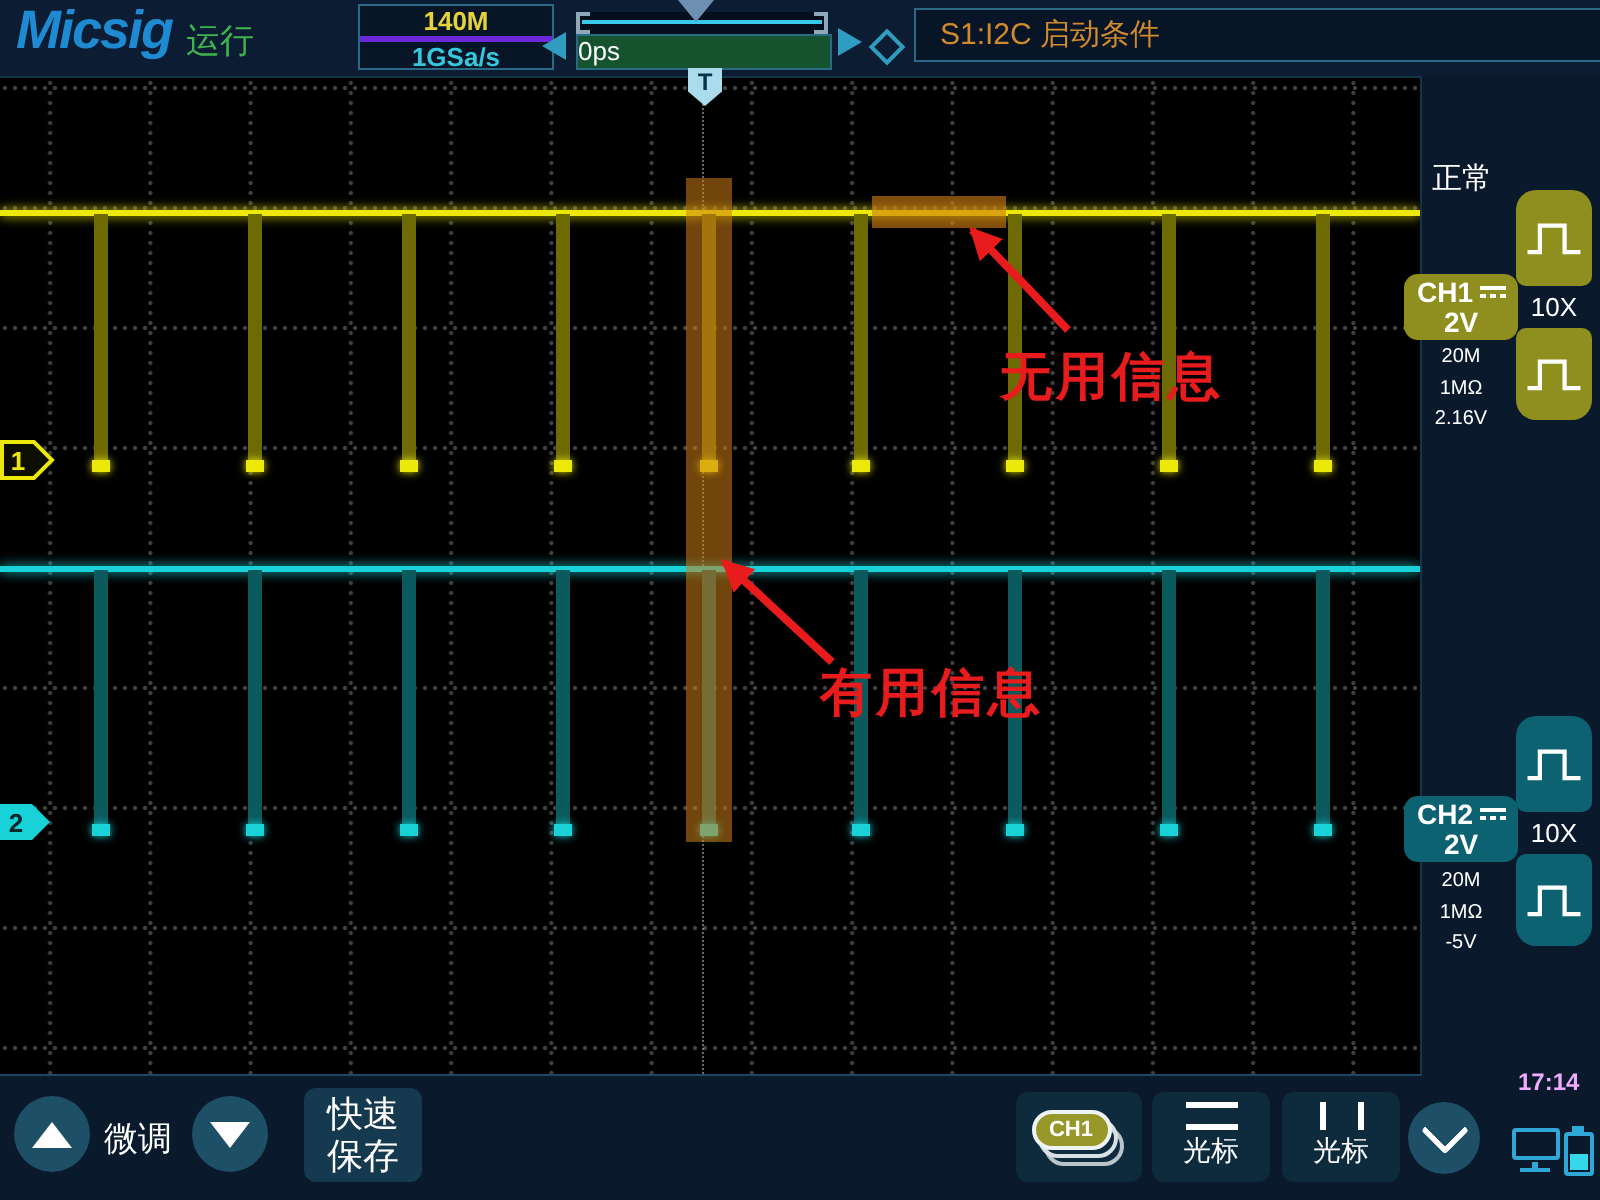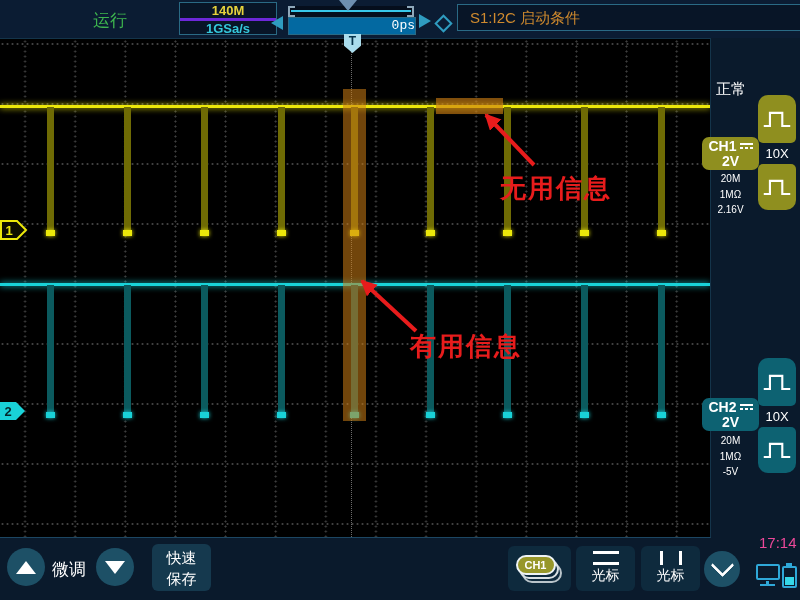--- a/index.html
+++ b/index.html
@@ -20,21 +20,21 @@
             border-top:7px solid transparent;border-bottom:7px solid transparent;border-left:12px solid #2f9cc0;}
   .diamond{position:absolute;left:437px;top:17px;width:9px;height:9px;border:2px solid #2f9cc0;transform:rotate(45deg);}
   .trig-slider{position:absolute;left:288px;top:6px;width:126px;height:11px;background:#050e1c;}
   .trig-slider .line{position:absolute;left:3px;right:3px;top:4px;height:2px;background:#38c8ea;}
   .br{position:absolute;top:0;width:5px;height:7px;}
   .br.l{left:0;border-left:2px solid #8fa8ba;border-top:2px solid #8fa8ba;border-bottom:2px solid #8fa8ba;}
   .br.r{right:0;border-right:2px solid #8fa8ba;border-top:2px solid #8fa8ba;border-bottom:2px solid #8fa8ba;}
   .trig-tri{position:absolute;left:339px;top:0;width:0;height:0;
             border-left:9px solid transparent;border-right:9px solid transparent;border-top:11px solid #6d8fb0;}
   .trig-pos{position:absolute;left:288px;top:17px;width:126px;height:16px;border:1px solid #2a6a85;
-            background:#0369a1;text-align:right;font-size:13px;line-height:16px;color:#fff;font-family:Liberation Mono, monospace;}
+            background:#14532d;text-align:left;font-size:13px;line-height:16px;color:#fff;}
   .s1-box{position:absolute;left:457px;top:4px;width:335px;height:25px;border:1px solid #2a6a85;
           background:#081527;color:#cf8a2e;font-size:15px;line-height:25px;padding-left:12px;box-sizing:content-box;}
   
   .scope{position:absolute;left:0;top:38px;width:710px;height:498px;overflow:hidden;
     background-color:#000;
     background-image:
       radial-gradient(circle, rgba(170,170,170,0.38) 0.8px, transparent 1.3px),
       radial-gradient(circle, rgba(170,170,170,0.38) 0.8px, transparent 1.3px);
     background-size:50.14px 5px, 5px 60px;
     background-position:0 0, 0 35px;
@@ -57,36 +57,36 @@
   .ch-details.c2{left:700px;top:433px;}
   .probe-col{position:absolute;width:38px;left:758px;}
   .probe-col.c1{top:95px;}
   .probe-col.c2{top:358px;}
   .probe-seg{width:38px;display:flex;align-items:center;justify-content:center;}
   .probe-seg.top{height:48px;border-radius:10px 10px 5px 5px;}
   .probe-seg.bot{height:46px;border-radius:5px 5px 10px 10px;margin-top:2px;}
   .c1 .probe-seg{background:#8f8f1f;}
   .c2 .probe-seg{background:#0d6272;}
   .probe-x{height:17px;line-height:17px;text-align:center;font-size:13px;color:#fff;margin-top:2px;}
-  .clock{position:absolute;left:759px;top:534px;font-size:15px;font-weight:normal;color:#ec4899;}
+  .clock{position:absolute;left:759px;top:534px;font-size:12px;font-weight:bold;color:#f0abfc;}
   .monitor{position:absolute;left:756px;top:564px;width:26px;height:24px;}
   .monitor .screen{position:absolute;left:0;top:0;width:20px;height:12px;border:2px solid #2fa8d8;border-radius:2px;}
   .monitor .neck{position:absolute;left:10px;top:17px;width:3px;height:3px;background:#2fa8d8;}
   .monitor .base{position:absolute;left:4px;top:20px;width:15px;height:2px;background:#2fa8d8;}
   .battery{position:absolute;left:782px;top:566px;width:11px;height:18px;border:2px solid #2fa8d8;border-radius:2px;}
   .battery .tip{position:absolute;left:2px;top:-5px;width:6px;height:3px;background:#2fa8d8;}
   .battery .fill{position:absolute;left:1px;right:1px;bottom:1px;height:8px;background:#35d8e8;}
   
   .circle-btn{position:absolute;width:38px;height:38px;border-radius:50%;background:#1d5066;
               display:flex;align-items:center;justify-content:center;}
   .tri-up{width:0;height:0;border-left:10px solid transparent;border-right:10px solid transparent;border-bottom:13px solid #fff;}
   .tri-dn{width:0;height:0;border-left:10px solid transparent;border-right:10px solid transparent;border-top:13px solid #fff;}
   .fine-label{position:absolute;left:52px;top:558px;font-size:17px;color:#fff;}
   .btn{position:absolute;background:#15394e;border-radius:6px;color:#fff;}
-  .quick-save{left:152px;top:544px;width:59px;height:47px;text-align:center;font-size:15px;line-height:21px;padding-top:3px;box-sizing:border-box;}
+  .quick-save{left:152px;top:544px;width:59px;height:47px;text-align:center;font-size:18px;line-height:21px;padding-top:3px;box-sizing:border-box;}
   .tb-group{left:261px;top:546px;width:183px;height:45px;background:#0e2a3d;display:flex;}
   .tb-cell{flex:1;display:flex;align-items:center;justify-content:center;font-size:16px;font-weight:600;}
   .tb-div{width:1px;background:#1e4a63;}
   .ch-stack-btn{left:508px;top:546px;width:63px;height:45px;background:#0e2a3d;display:flex;align-items:center;justify-content:center;}
   .oval-wrap{position:relative;width:50px;height:32px;}
   .oval{position:absolute;width:40px;height:20px;border:2px solid #b9c4ca;border-radius:12px;box-sizing:border-box;}
   .oval.o3{left:7px;top:10px;}
   .oval.o2{left:4px;top:6px;border-color:#d8e0e4;}
   .oval.o1{left:1px;top:2px;background:#97972a;border-color:#eef3f5;text-align:center;
            font-size:11px;font-weight:bold;line-height:16px;color:#fff;}
@@ -100,20 +100,21 @@
                display:flex;align-items:center;justify-content:center;}
   .chev{width:14px;height:14px;border-right:3px solid #fff;border-bottom:3px solid #fff;border-radius:2px;
         transform:rotate(45deg) translate(-3px,-3px);}
 </style>
 </head>
 <body>
 
 <div class="app">
 
   <div class="topbar">
+    <div class="logo">Micsig</div>
     <div class="run">运行</div>
     <div class="acq-box">
       <div class="mem">140M</div>
       <div class="rate">1GSa/s</div>
     </div>
     <div class="tri-left"></div>
     <div class="trig-slider">
       <span class="br l"></span>
       <div class="line"></div>
       <span class="br r"></span>

